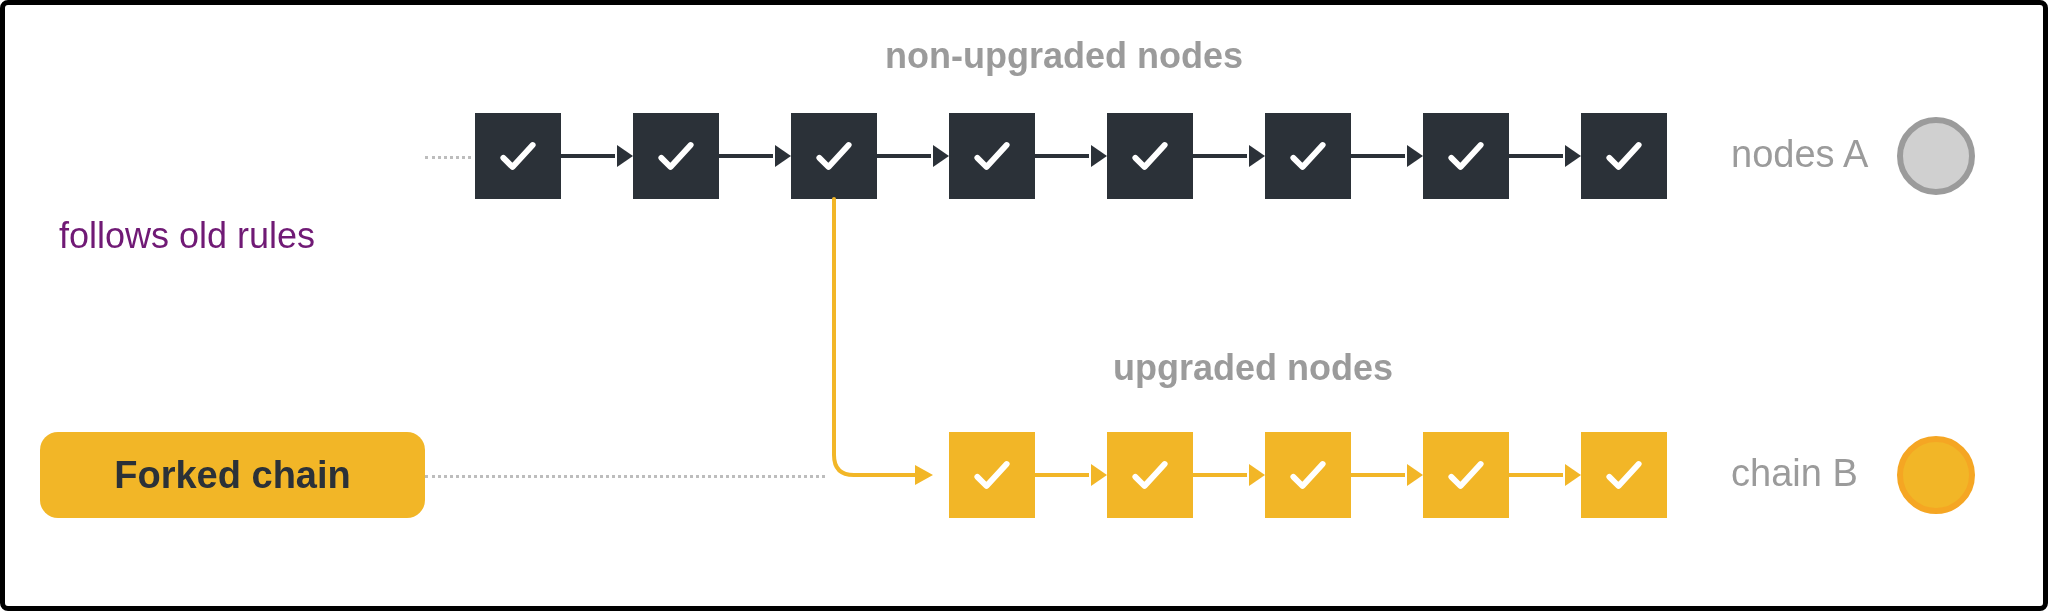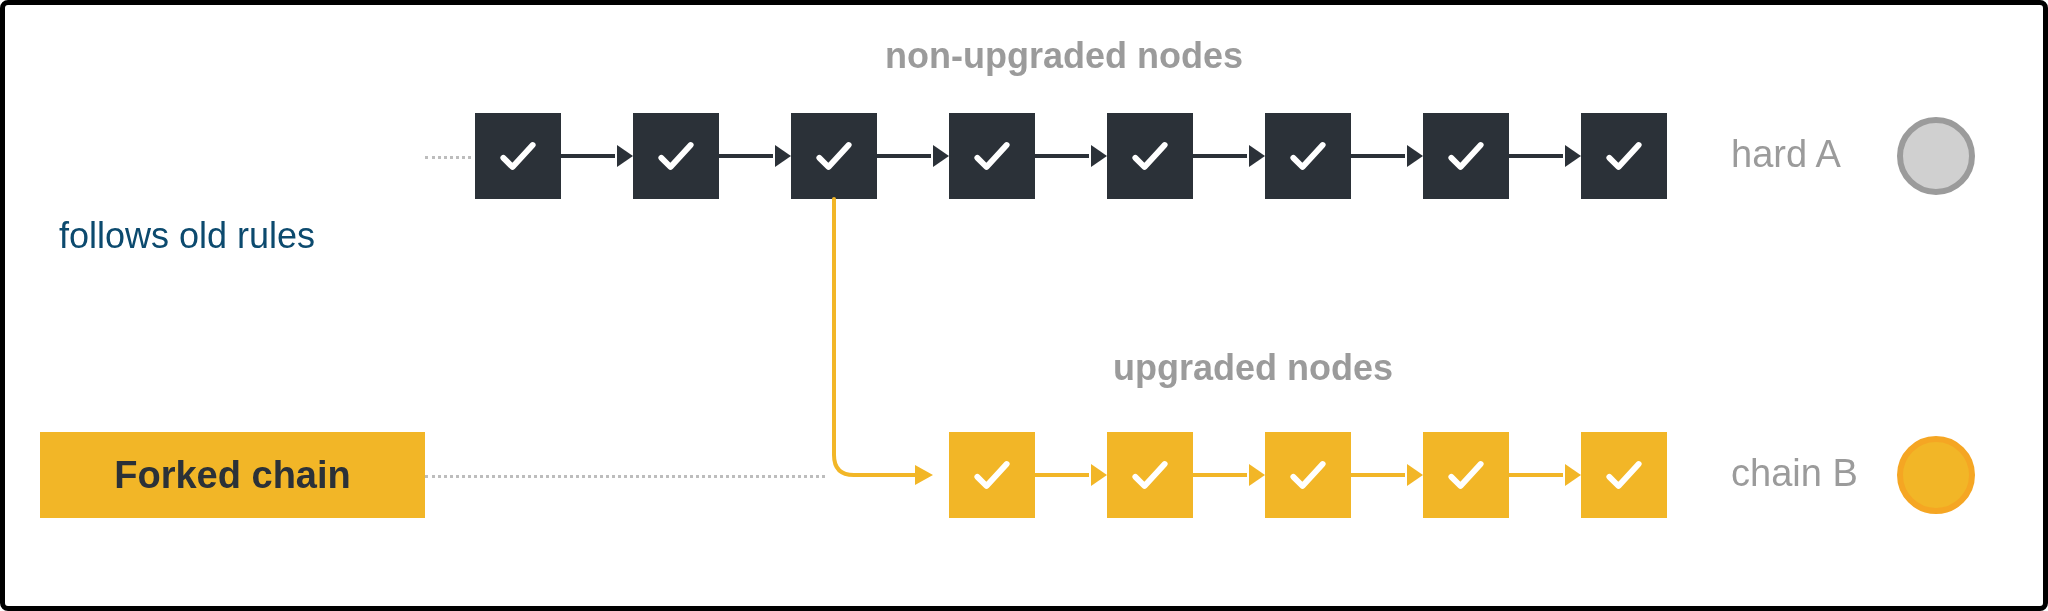--- a/index.html
+++ b/index.html
@@ -22,41 +22,42 @@
 
   
   .top-label, .mid-label {
     position: absolute;
     color: #9b9b9b;
     font-size: 36px;
     font-weight: bold;
   }
   .subtitle {
     position: absolute;
-    color: #0c4a6e;
+    color: #701a75;
     font-size: 36px;
   }
 
   
   .chain-title {
     position: absolute;
     width: 385px;
     height: 86px;
     line-height: 86px;
     font-size: 38px;
     font-weight: 700;
     text-align: center;
   }
   .chain-title.dark {
     background: #2b3138;
     color: #fff;
   }
   .chain-title.gold {
     background: #f2b627;
     color: #2b3138;
+    border-radius: 18px;
   }
 
   
   .block {
     position: absolute;
     width: 86px;
     height: 86px;
   }
   .block.dark { background: #2b3138; }
   .block.gold { background: #f2b627; }
@@ -222,21 +223,21 @@
       <div class="arrow-line"></div>
       <div class="arrow-head"></div>
     </div>
 
   <div class="block dark" style="left:1576px; top:108px;">
     <svg viewBox="0 0 24 24" fill="none" stroke="#fff" stroke-width="3.2" stroke-linecap="round" stroke-linejoin="round">
         <polyline points="4 13 9 18 20 6"></polyline>
       </svg>
   </div>
 
-  <div class="coin-label" style="left:1726px; top:128px;">hard A</div>
+  <div class="coin-label" style="left:1726px; top:128px;">nodes A</div>
   <div class="coin-circle gray" style="left:1892px; top:112px;"></div>
 
 
   <svg class="fork-connector" style="left:0; top:0;" width="2048" height="611">
     <path d="M 829 194 L 829 450 Q 829 470 849 470 L 910 470" fill="none" stroke="#f2b627" stroke-width="4" stroke-linecap="round"></path>
     <polygon points="910,460 928,470 910,480" fill="#f2b627"></polygon>
   </svg>
 
   <div class="mid-label" style="left:1108px; top:342px;">upgraded nodes</div>
 

